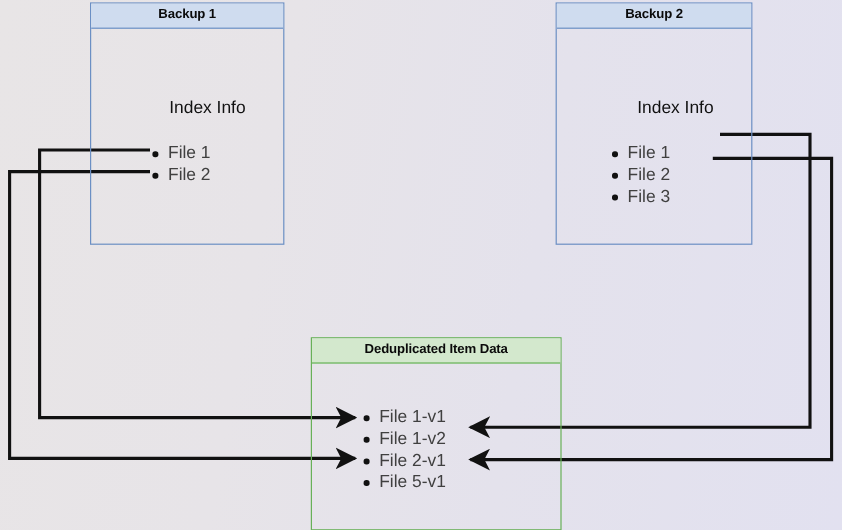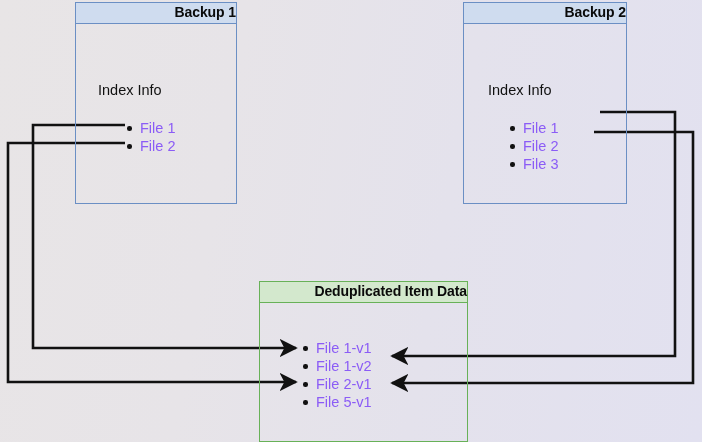--- a/index.html
+++ b/index.html
@@ -31,22 +31,22 @@
   .node {
     position: absolute;
     box-sizing: border-box;
     display: flex;
     flex-direction: column;
   }
   .node-header {
     box-sizing: border-box;
     height: 21px;
     line-height: 19px;
-    text-align: right;
-    font-size: 14px;
+    text-align: center;
+    font-size: 11px;
     font-weight: bold;
     color: #0a0a0a;
     letter-spacing: -0.1px;
   }
   .node-body {
     box-sizing: border-box;
     flex: 1 1 auto;
     position: relative;
     background: transparent;
   }
@@ -69,32 +69,33 @@
   .node.green .node-header {
     background: #d3e8cd;
     border-bottom: 1.5px solid #68b158;
   }
 
   .index-label {
     position: absolute;
     font-size: 14.5px;
     color: #111;
     white-space: nowrap;
+    margin-left: 43px;
   }
 
   .file-list {
     position: absolute;
     margin: 0;
     padding: 0;
     list-style: none;
   }
   .file-list li {
     font-size: 14.5px;
     line-height: 18px;
-    color: #8b5cf6;
+    color: #404040;
     white-space: nowrap;
     position: relative;
     padding-left: 15px;
   }
   .file-list li::before {
     content: "";
     position: absolute;
     left: 2px;
     top: 7px;
     width: 4.5px;

